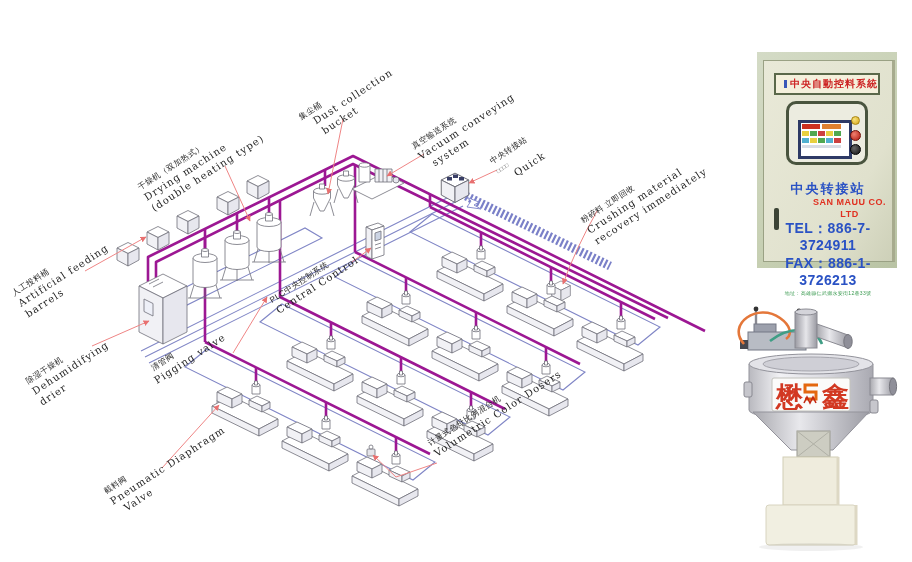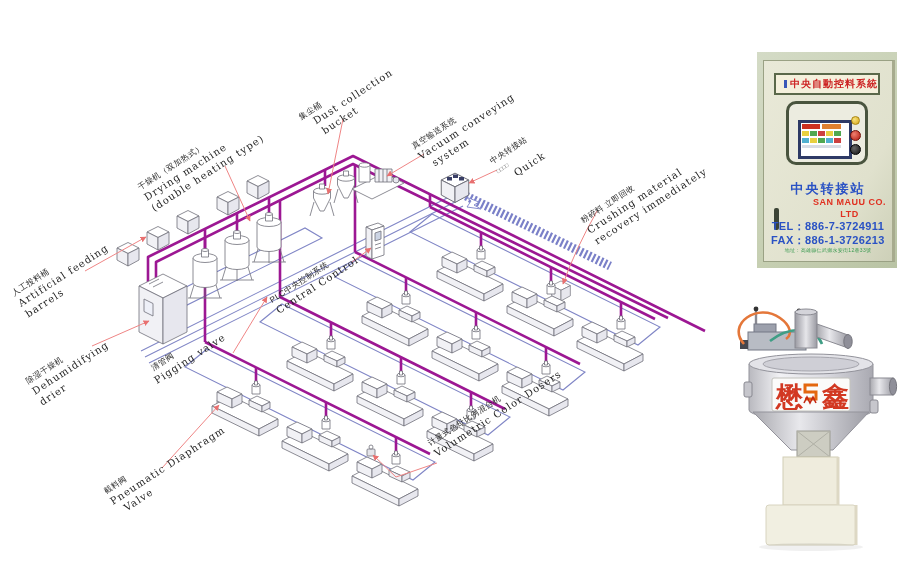--- a/index.html
+++ b/index.html
@@ -31,21 +31,21 @@
   .cab-screen{position:absolute;left:9px;top:16px;width:48px;height:33px;
      background:#ffffff;border:3px solid #2e3a66;}
   .lamp{position:absolute;border-radius:50%;}
   .lamp.yellow{left:62px;top:12px;width:7px;height:7px;background:radial-gradient(circle at 35% 35%,#f6e07a,#d8a818);border:1px solid #a88410;}
   .lamp.red{left:61px;top:26px;width:9px;height:9px;background:radial-gradient(circle at 35% 35%,#f08070,#b01810);border:1px solid #701008;}
   .lamp.black{left:61px;top:40px;width:9px;height:9px;background:radial-gradient(circle at 35% 35%,#666,#111);border:1px solid #000;}
   .cab-handle{position:absolute;left:10px;top:147px;width:5px;height:22px;background:#3c4436;border-radius:2px;}
   .cab-text{position:absolute;left:0;top:120px;width:128px;text-align:center;line-height:1.25;}
   .t-zh{color:#2a52c4;font-size:13px;font-weight:bold;letter-spacing:2px;font-family:"Liberation Serif",serif;}
   .t-en{color:#e03020;font-size:9px;font-weight:bold;letter-spacing:.5px;margin-left:43px;}
-  .t-tel{color:#2a52c4;font-size:11px;font-weight:bold;letter-spacing:.4px;}
+  .t-tel{color:#2a52c4;font-size:14px;font-weight:bold;letter-spacing:.4px;}
   .t-addr{color:#3a9a50;font-size:5px;letter-spacing:.3px;}
   
   svg.photo-hopper{position:absolute;left:720px;top:298px;}
   .brand{font:bold 27px "Liberation Serif",serif;fill:#d23822;}
 </style>
 </head>
 <body>
 
 <div class="stage">
 

